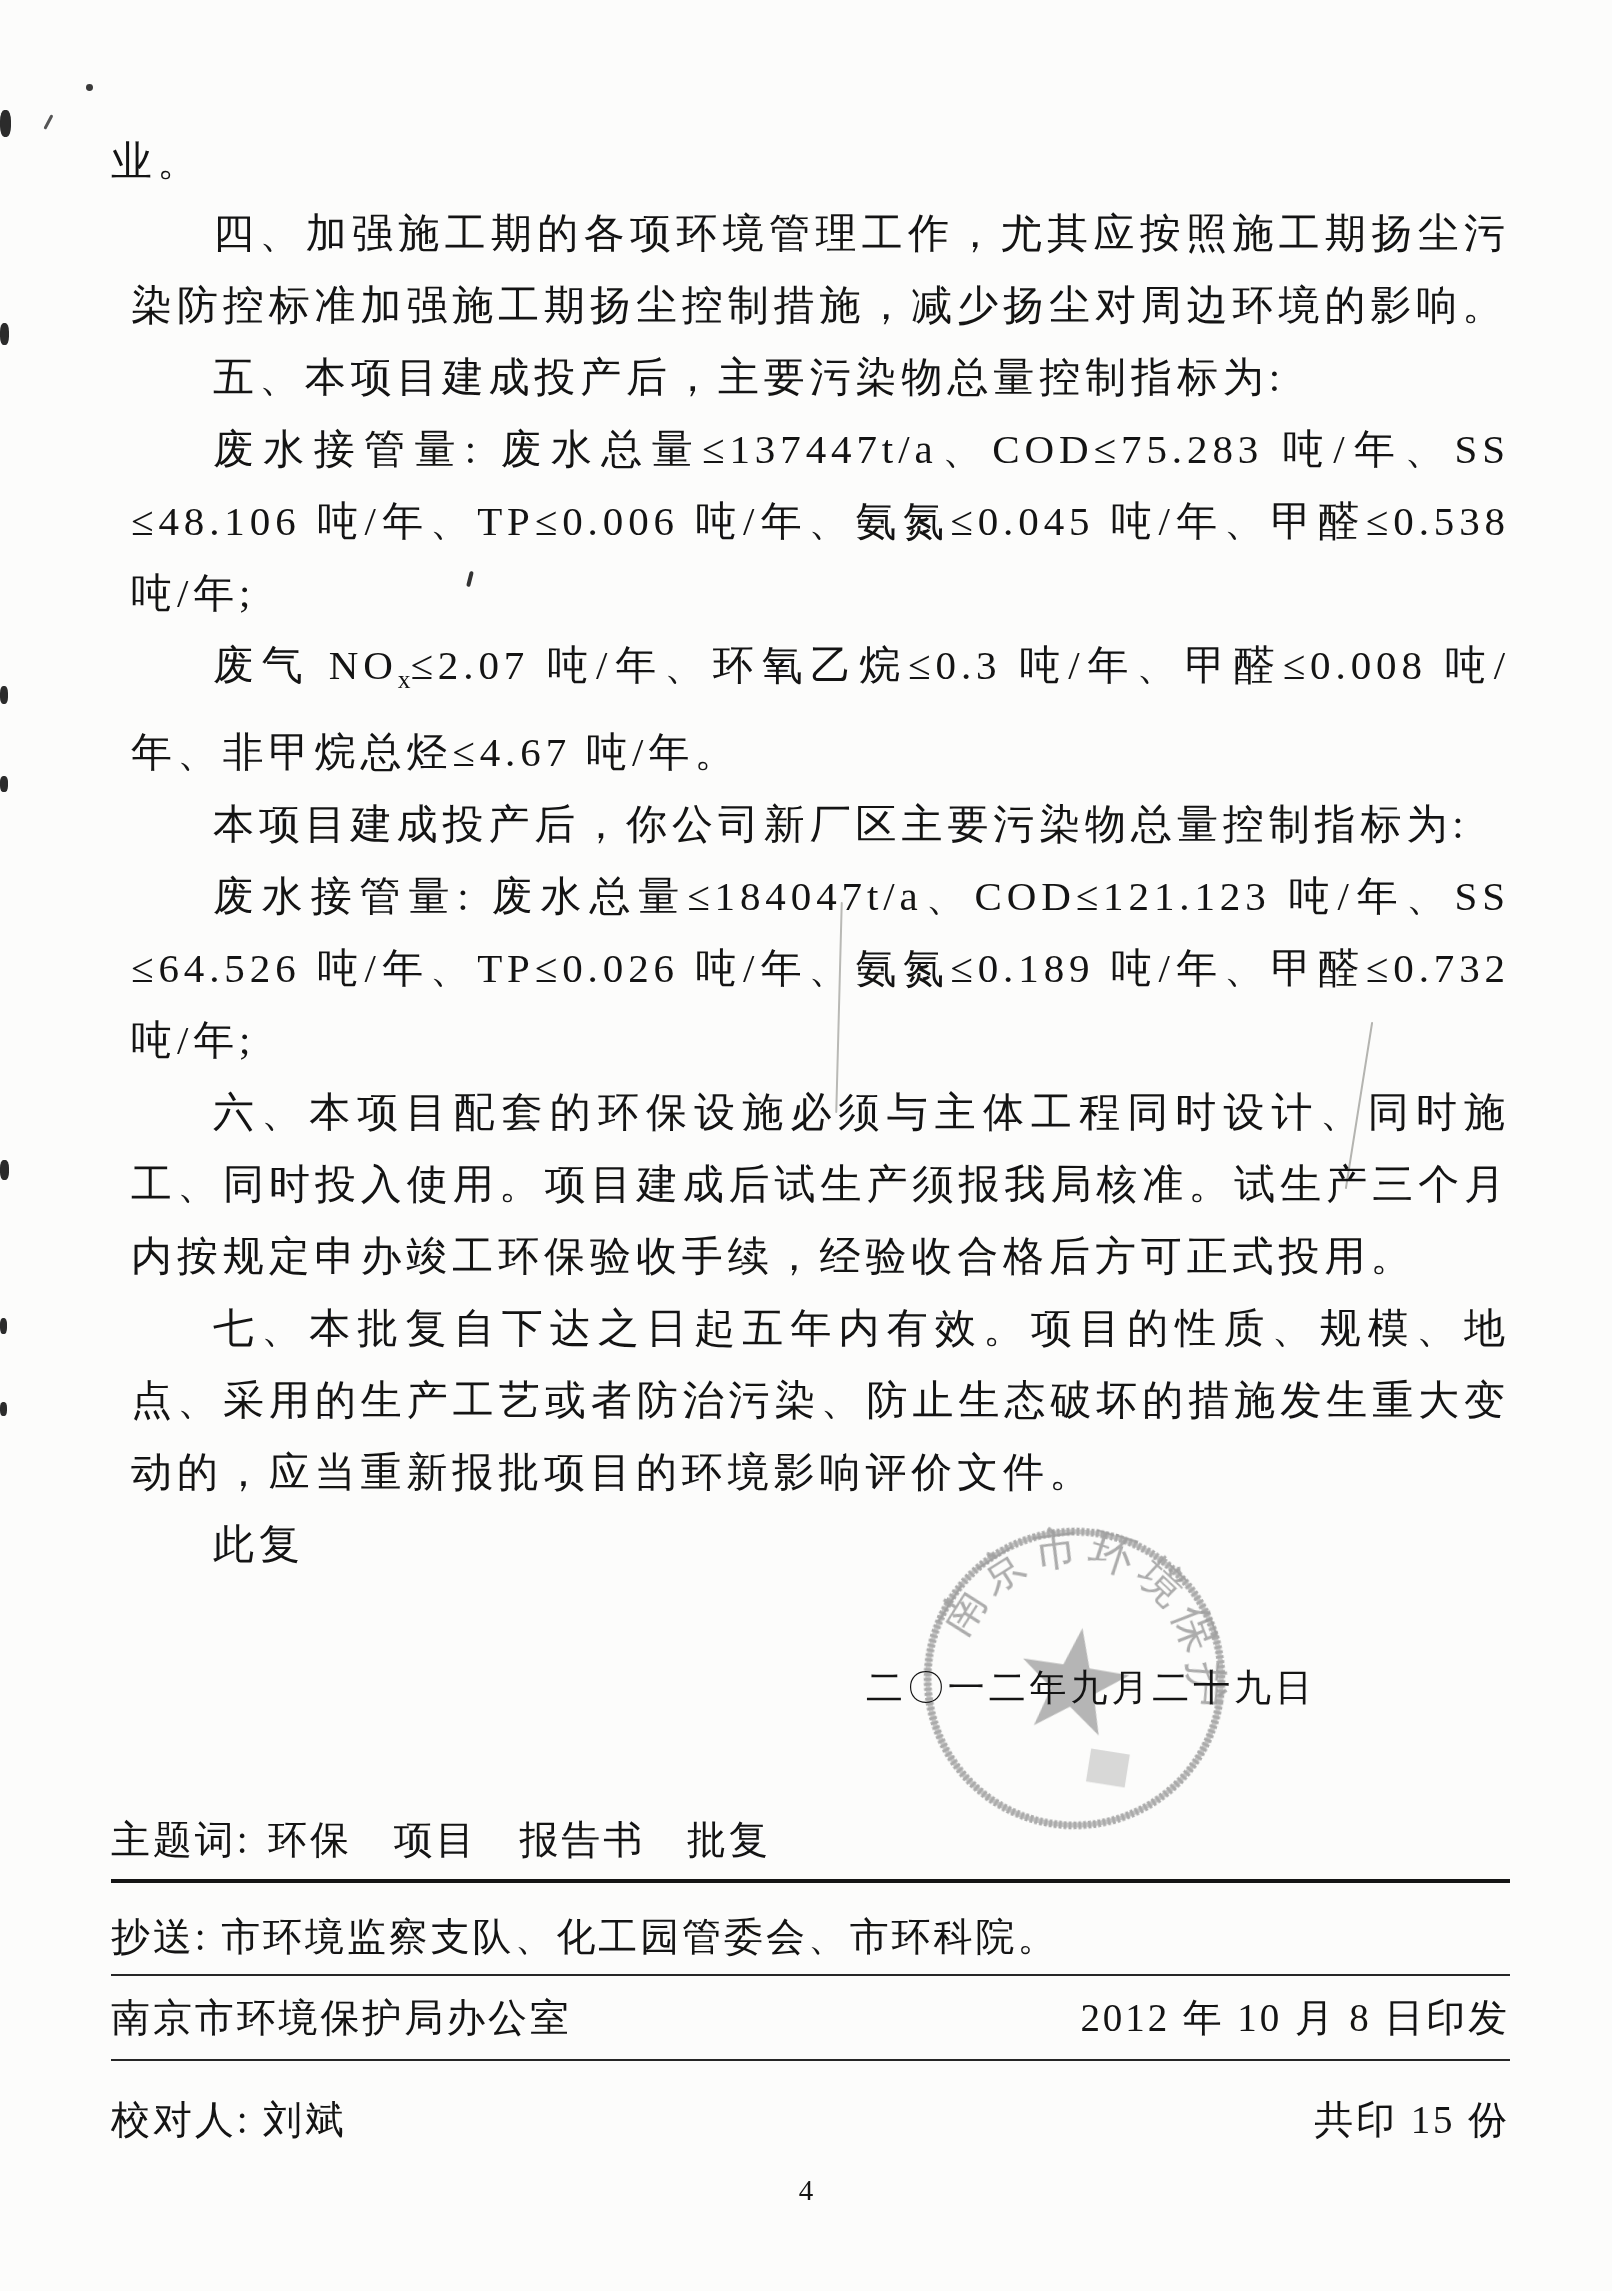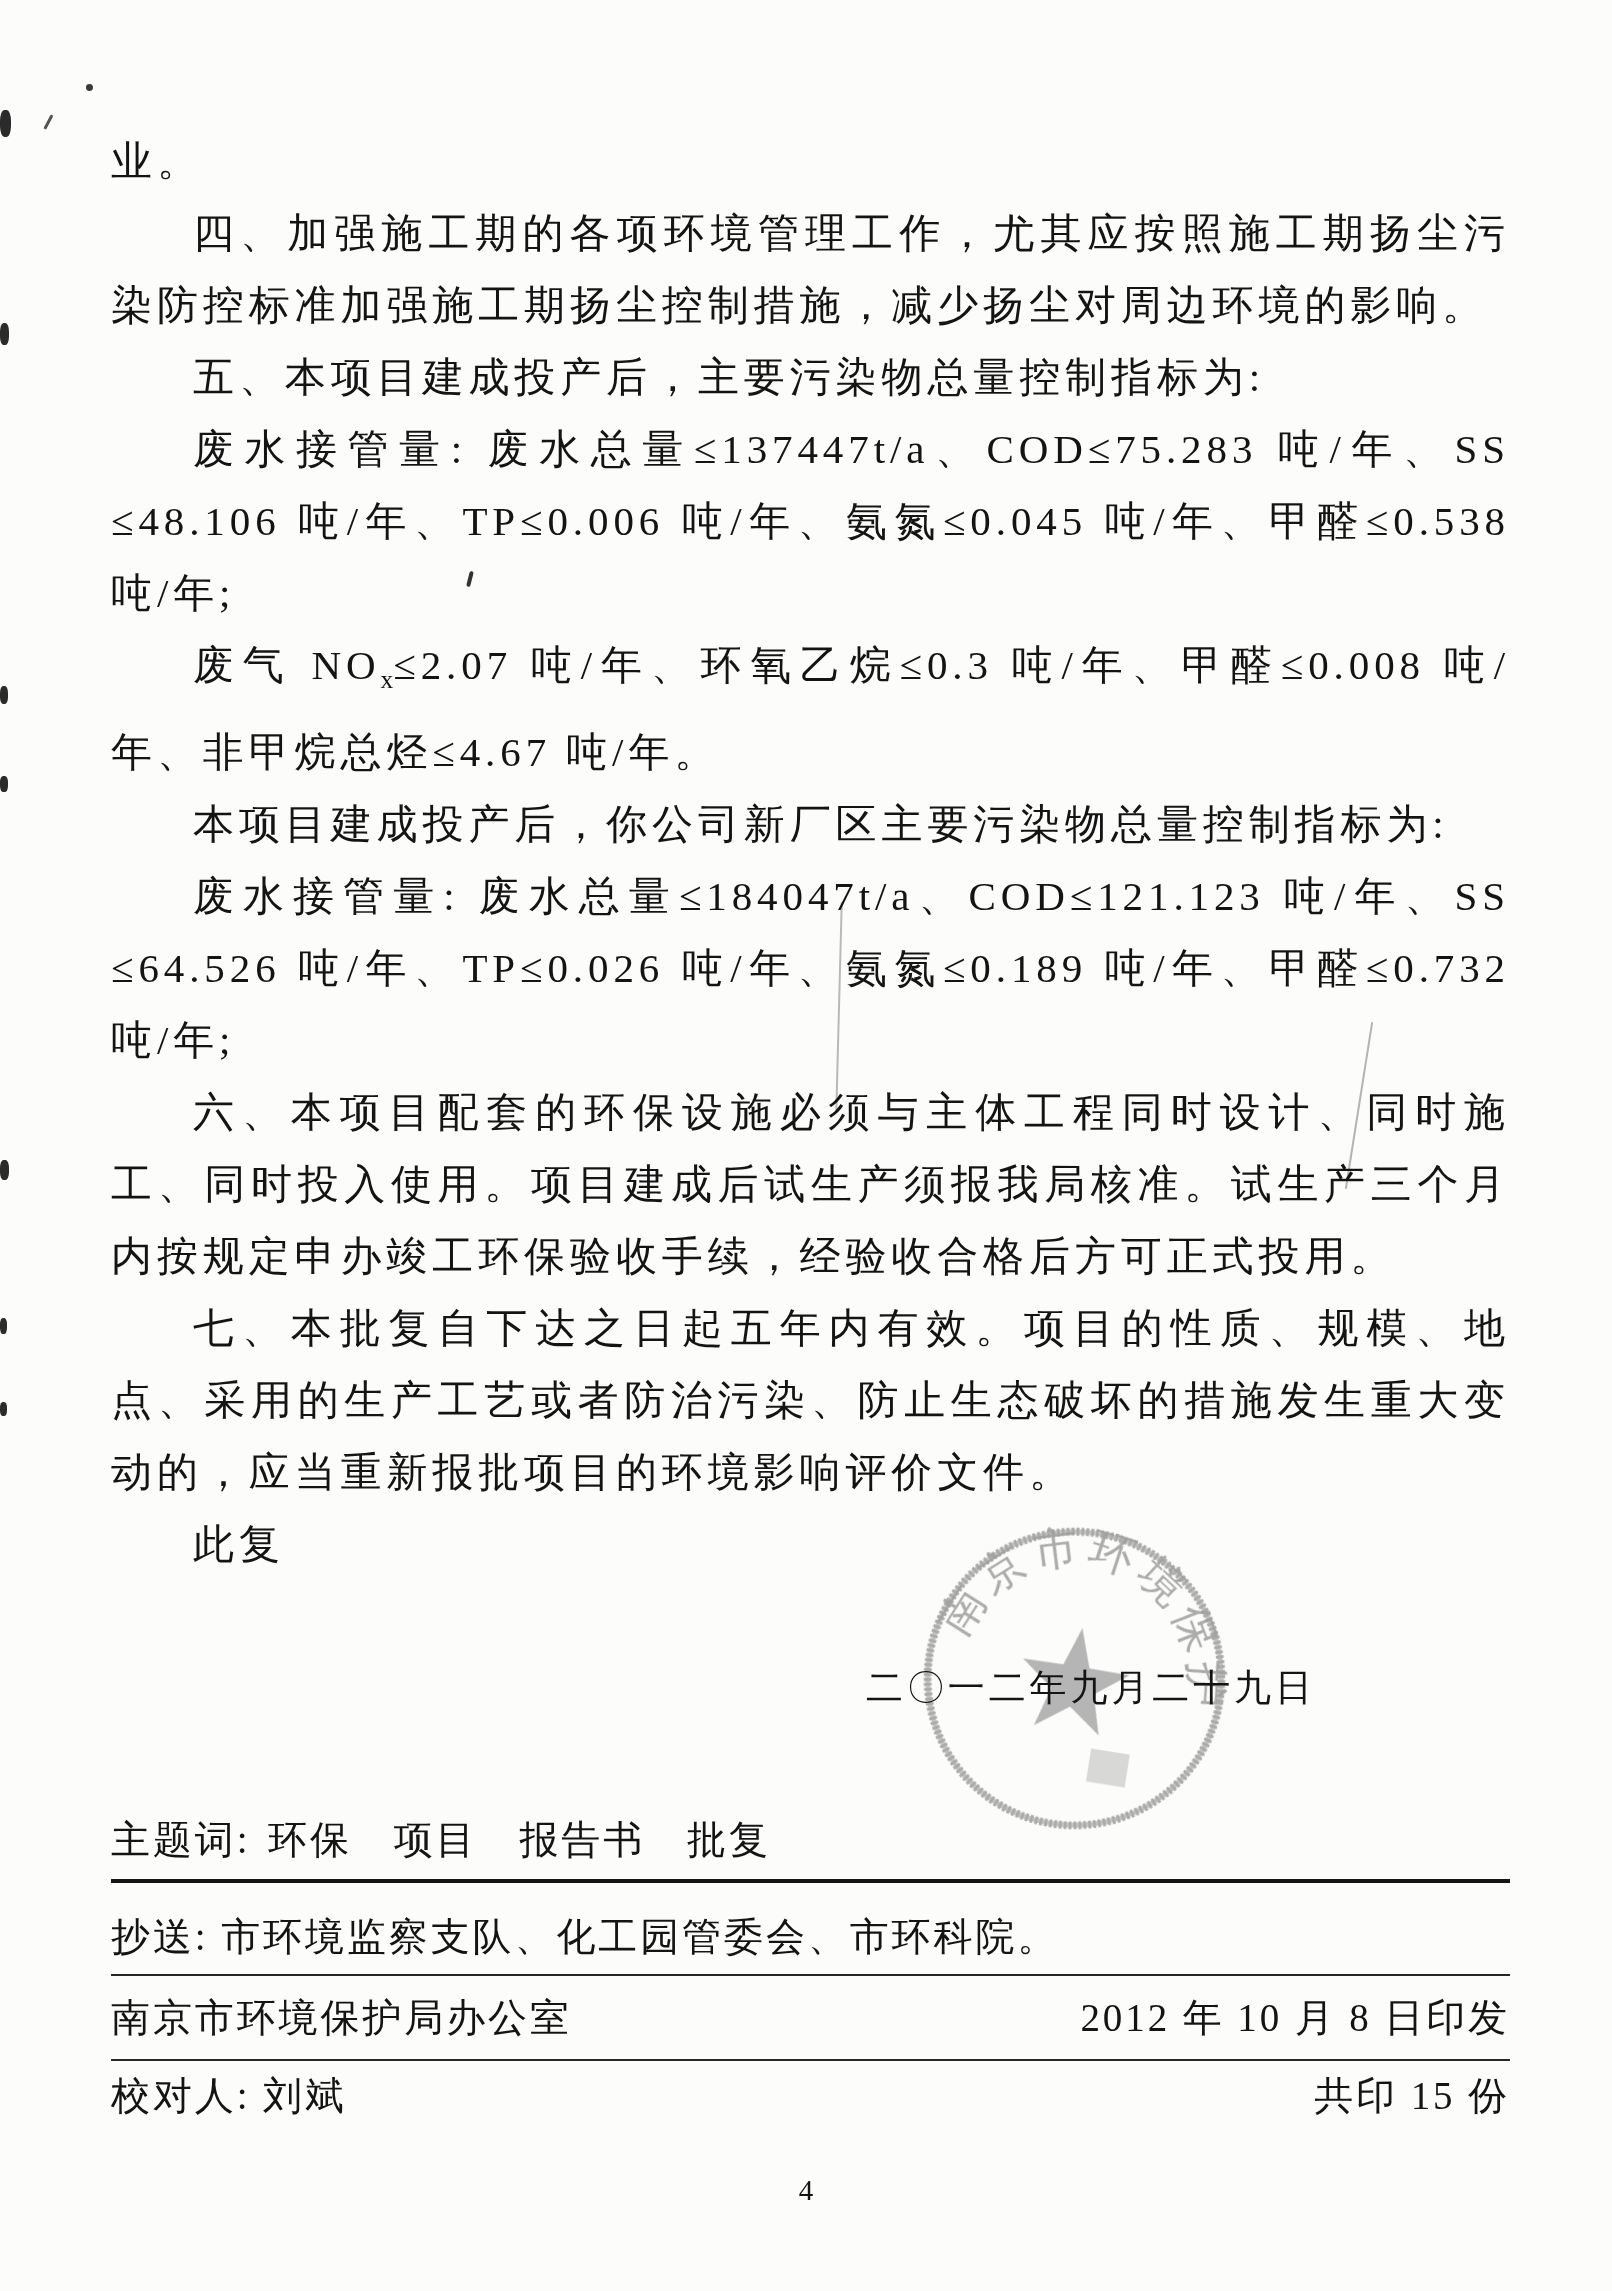--- a/index.html
+++ b/index.html
@@ -16,21 +16,21 @@
   .body-text{
     position:absolute;
     left:111px;top:125px;width:1399px;
     font-size:41px;
     line-height:72px;
     letter-spacing:4.9px;
     text-align:justify;
     z-index:1;
   }
   .body-text p{margin:0;padding:0;}
-  .body-text p.indent{text-indent:2em;}
+  .body-text p.indent{text-indent:2em;margin-left:20px;}
   sub.nox{font-size:25.5px;letter-spacing:0;}
   
   .sig-date{
     position:absolute;
     left:866px;top:1663px;
     font-size:37px;
     letter-spacing:3.9px;
     z-index:3;
     white-space:nowrap;
   }
@@ -62,21 +62,21 @@
   .cc-row{
     margin-top:27px;
     padding-bottom:9.8px;
     border-bottom:2.9px solid #262626;
   }
   .office-row{
     margin-top:15.7px;
     padding-bottom:13.7px;
     border-bottom:2.9px solid #262626;
   }
-  .proof-row{margin-top:8px;}
+  .proof-row{margin-top:32px;}
   
   .page-num{
     position:absolute;
     left:0;top:2174px;width:100%;
     text-align:center;
     font-size:29px;
     z-index:1;
   }
   
   .artifact{position:absolute;background:#2b2b2b;border-radius:40%;z-index:4;}

